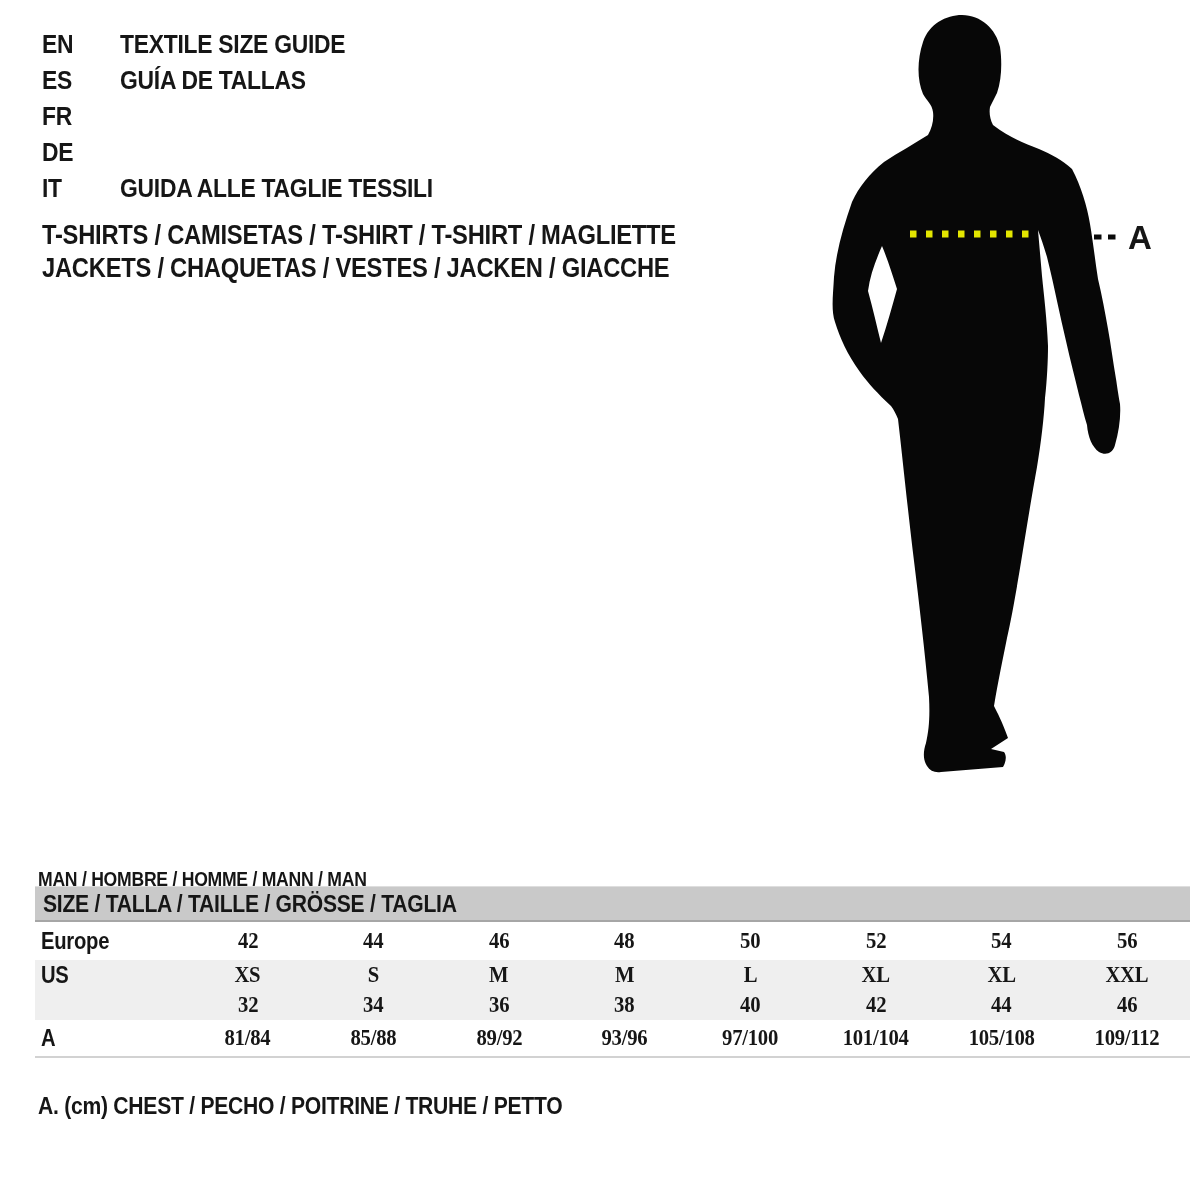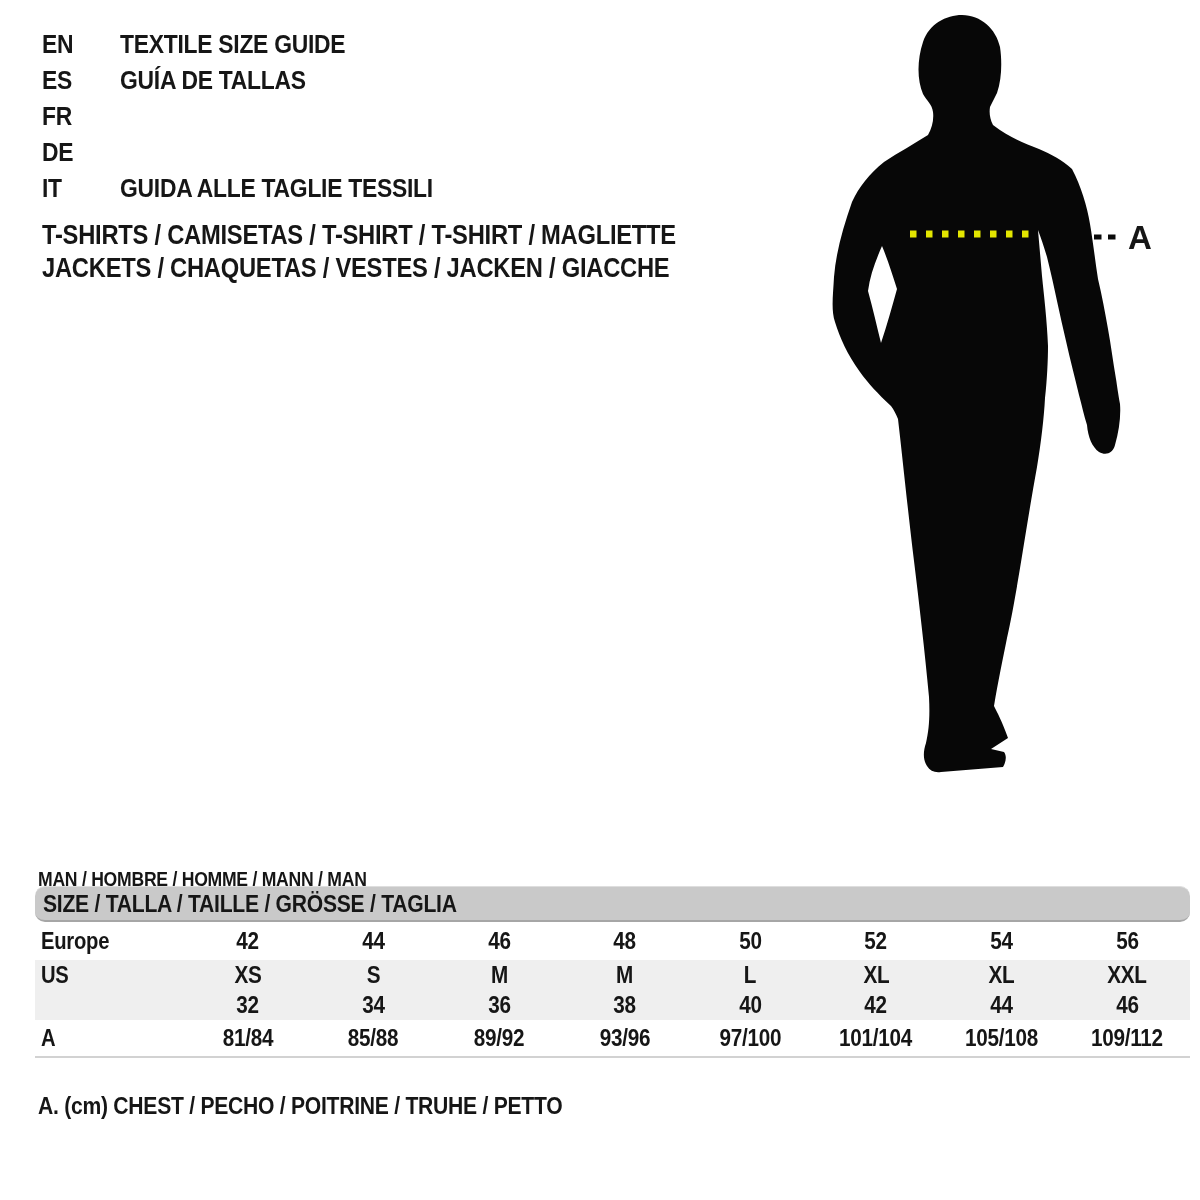--- a/index.html
+++ b/index.html
@@ -43,26 +43,25 @@
   
   .man-heading { position: absolute; left: 38px; top: 840px; font-size: 20px; margin-top: 28px; }
 
   
   .size-table { position: absolute; left: 35px; top: 886px; width: 1155px; border-bottom: 2px solid #d2d2d2; }
   .t-header {
     height: 33px; background: #c9c9c9;
     border-top: 1px solid #dedede; border-bottom: 2px solid #a6a6a6;
     display: flex; align-items: center; padding-left: 8px;
     font-size: 24px;
-    border-radius: 10px;
   }
   .t-row { display: flex; align-items: center; font-size: 23px; }
   .t-row.shaded { background: #efefef; }
   .t-label { width: 150px; flex: 0 0 150px; padding-left: 6px; box-sizing: border-box; }
-  .t-cell { flex: 1 1 0; text-align: center; }
+  .t-cell { flex: 1 1 0; text-align: center; font-family: Liberation Serif, serif; }
   .r0 { height: 38px; }
   .r1 { height: 30px; }
   .r2 { height: 30px; }
   .r3 { height: 36px; }
 
   
   .footnote { position: absolute; left: 38px; top: 1092px; font-size: 24px; }
 </style>
 </head>
 <body>

